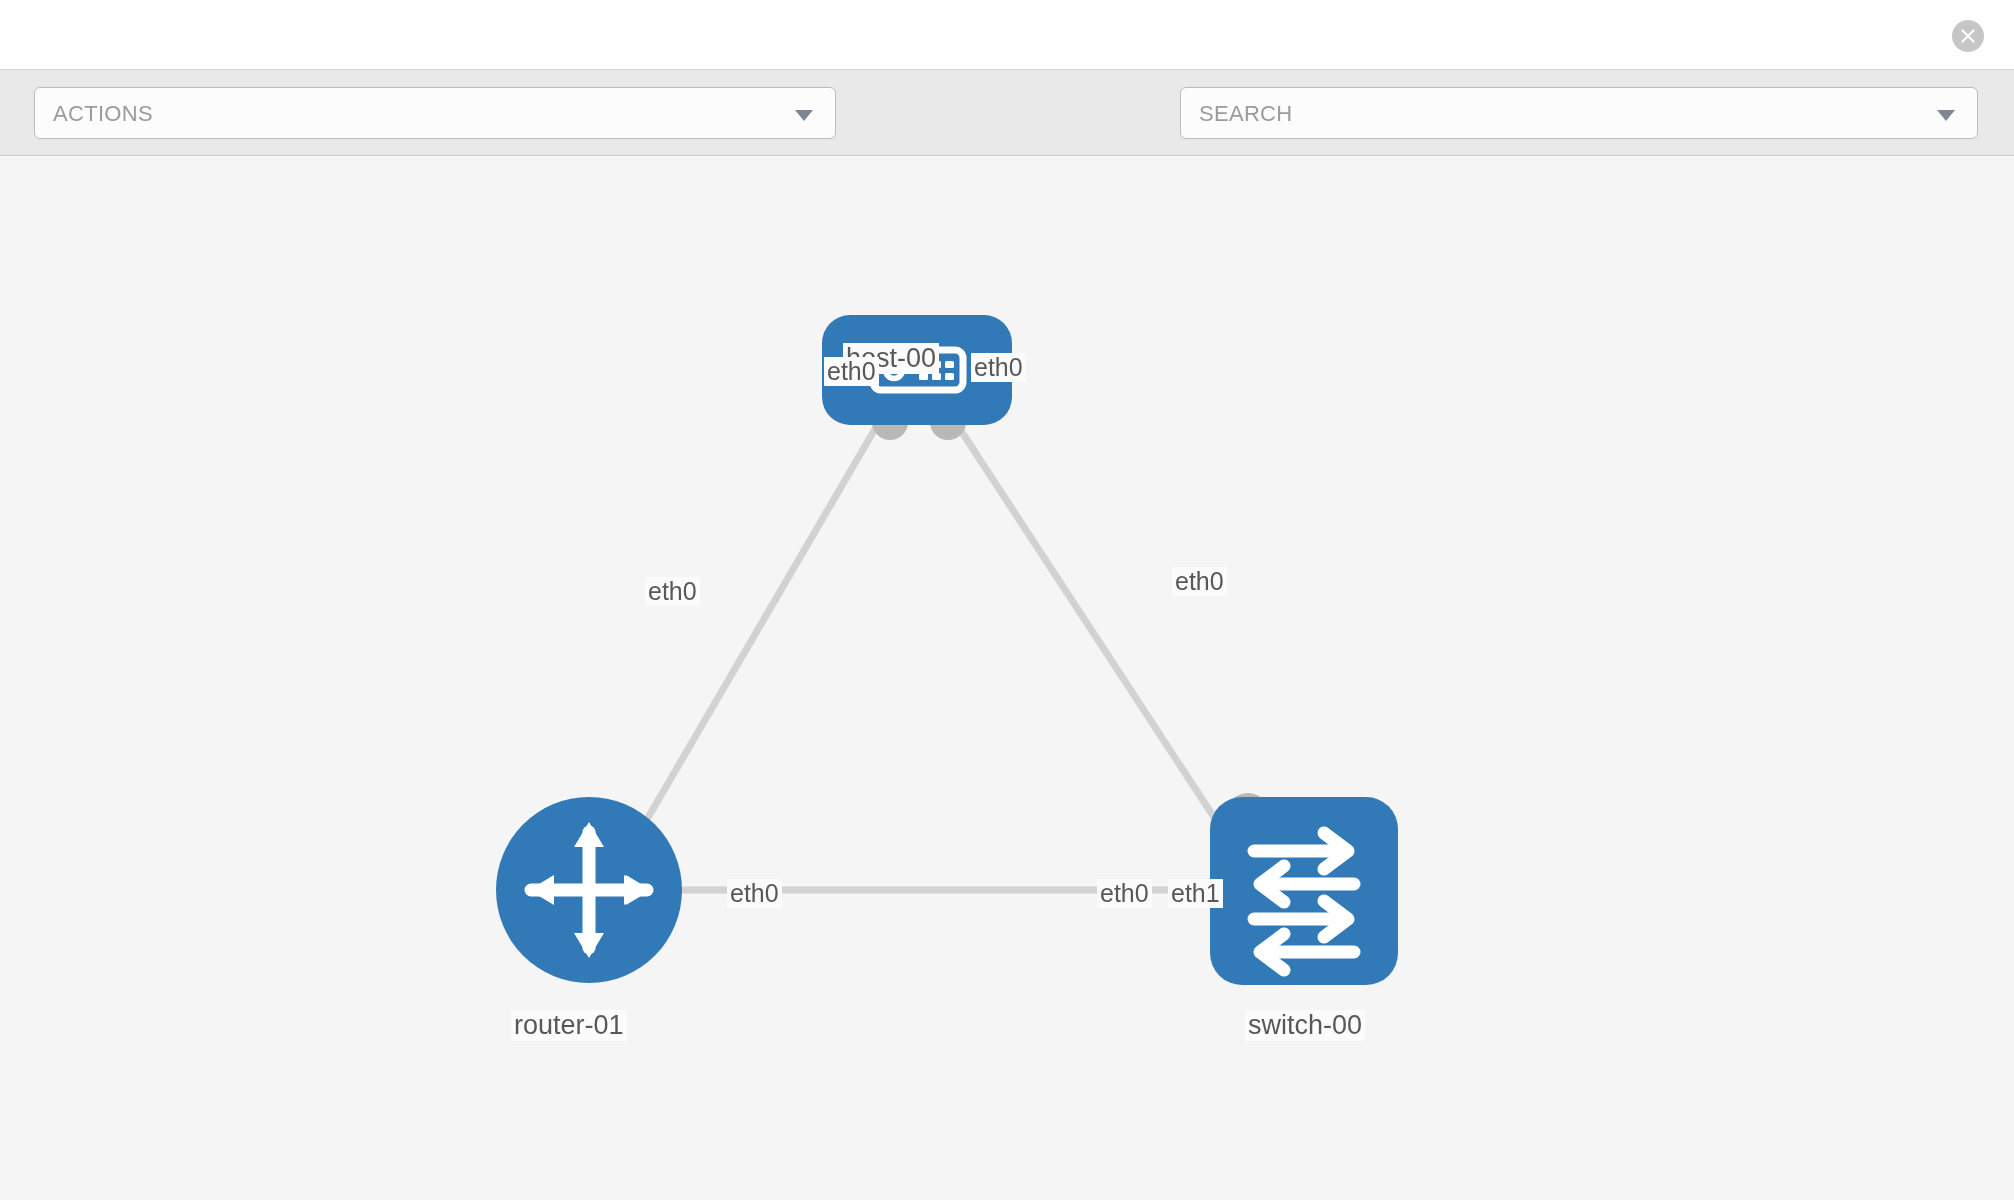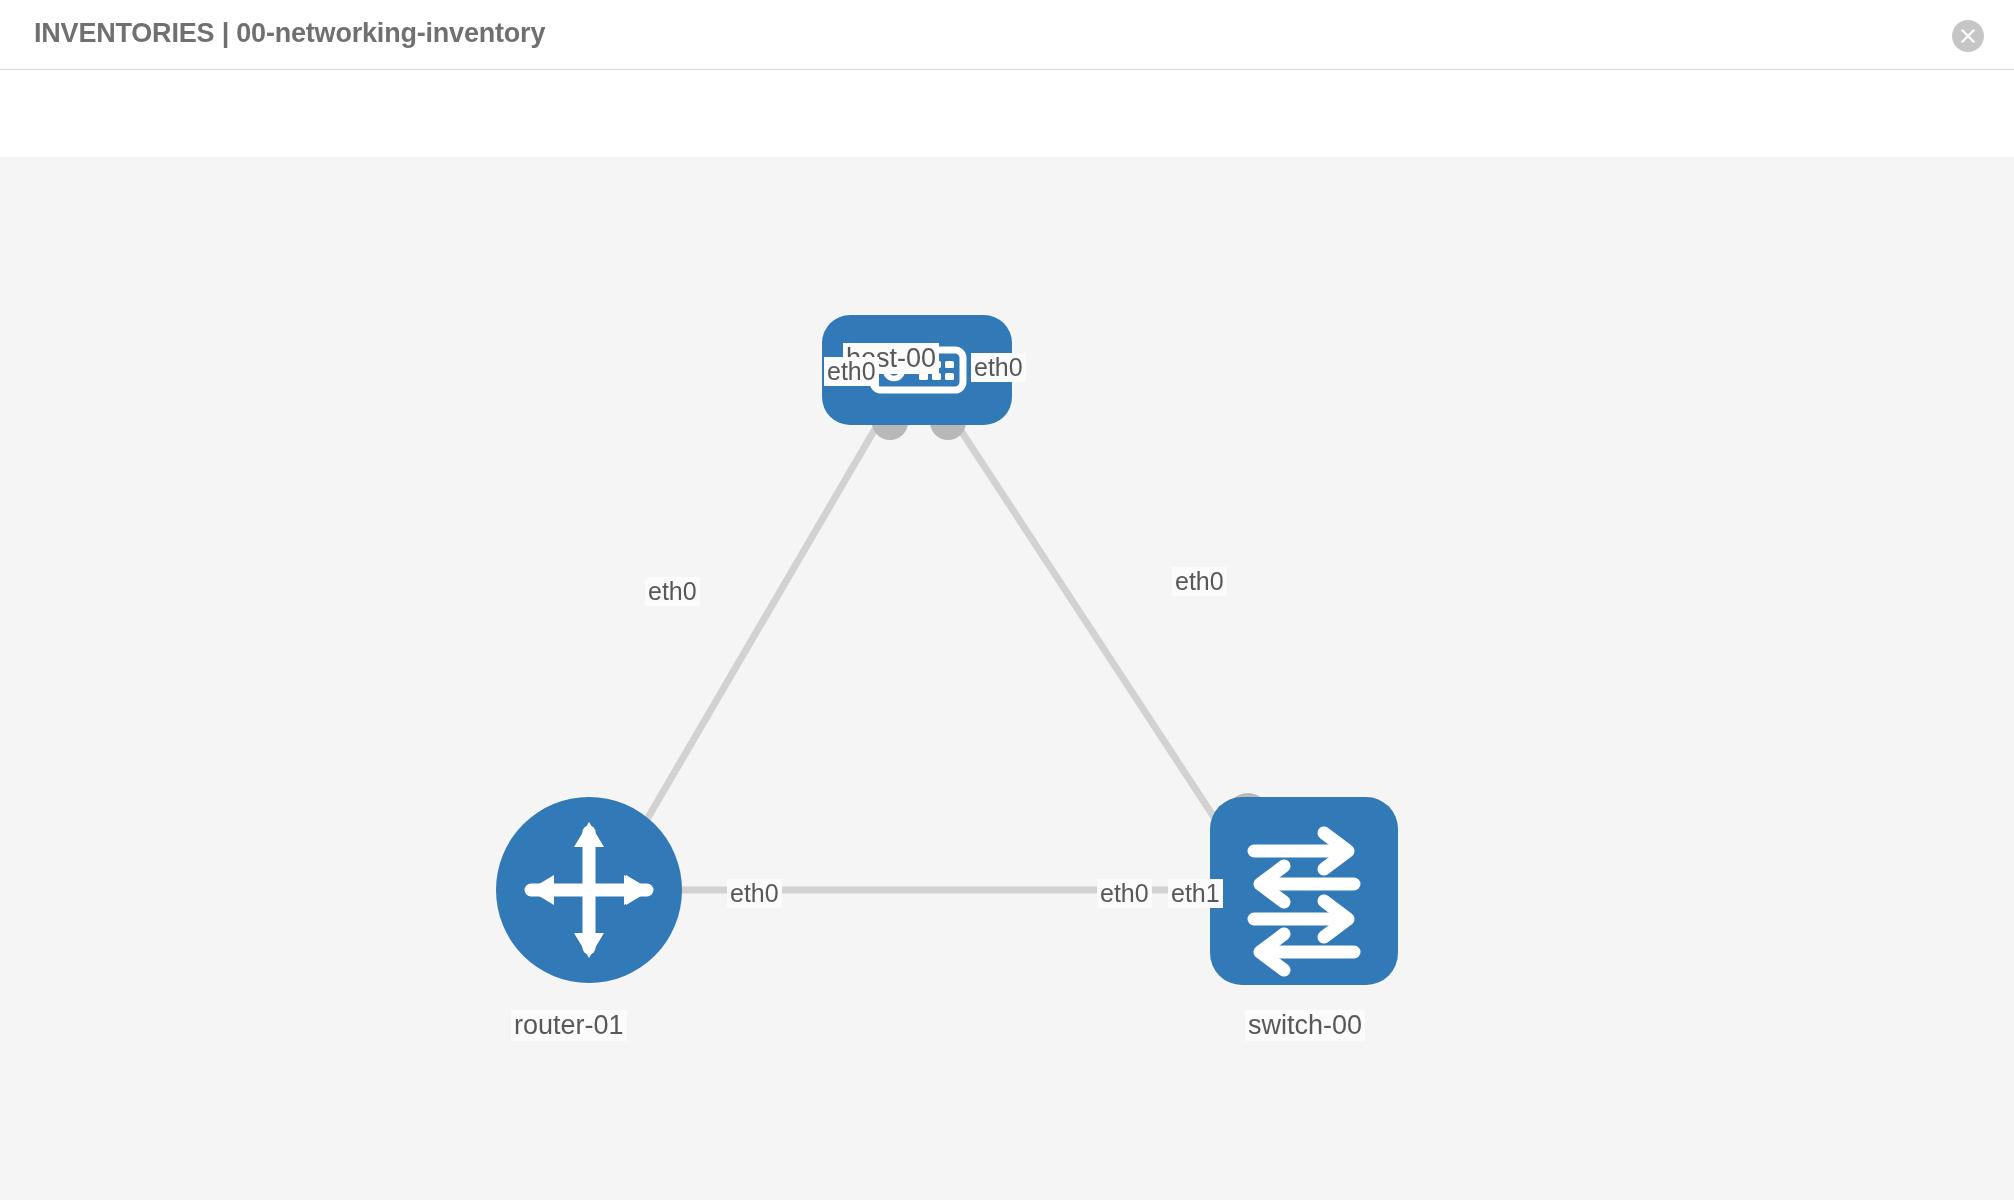--- a/index.html
+++ b/index.html
@@ -130,28 +130,57 @@
   }
   .nlabel.node-name { font-size: 27px; padding: 2px 3px; }
   .nlabel.iface     { font-size: 25px; padding: 2px 3px; }
 </style>
 </head>
 <body>
 
 <div id="app">
 
   <div class="header">
-    <div class="header-title">INVENTORIES | 00-networking-inventory</div>
     <div class="close-btn">
       <svg width="32" height="32" viewBox="0 0 32 32">
         <path d="M10.5 9 L16 14.5 L21.5 9 L23 10.5 L17.5 16 L23 21.5 L21.5 23 L16 17.5 L10.5 23 L9 21.5 L14.5 16 L9 10.5 Z" fill="#ffffff"></path>
       </svg>
     </div>
   </div>
 
+  <div class="toolbar">
+
+    <div class="actions-select">
+      <span class="actions-label">ACTIONS</span>
+      <span class="caret"></span>
+    </div>
+
+    <div class="tool-icon wrench">
+      <svg width="44" height="44" viewBox="0 0 44 44">
+        <g fill="#7d8794">
+          <path d="M30.4 7.2 a10 10 0 0 0 -11.6 13.1 L8.4 30.7 a3 3 0 0 0 0 4.3 l1.8 1.8 a3 3 0 0 0 4.3 0 L25 26.3 a10 10 0 0 0 13-11.8 l-6 6 -5.3 -1.4 -1.4 -5.3 Z"></path>
+          <circle cx="12.2" cy="33.2" r="1.9" fill="#f0f0f0"></circle>
+        </g>
+      </svg>
+    </div>
+
+    <div class="tool-icon key">
+      <svg width="44" height="44" viewBox="0 0 44 44">
+        <g fill="#7d8794">
+          <path d="M18.5 8 a9.5 9.5 0 1 0 0 19 a9.5 9.5 0 0 0 0 -19 Z M18.5 12.5 a5 5 0 1 1 0 10 a5 5 0 0 1 0 -10 Z"></path>
+          <path d="M24.2 21.8 L37.5 33.2 l-2.6 3 -3.4 -2.9 -1.9 2.2 -3.2 -2.8 1.9 -2.2 -5.2 -4.5 Z"></path>
+        </g>
+      </svg>
+    </div>
+
+    <div class="search-select">
+      <span class="search-label">SEARCH</span>
+      <span class="caret"></span>
+    </div>
+  </div>
 
   <div class="canvas">
 
     <svg width="2014" height="1043">
 
       <g>
         <line x1="882" y1="260" x2="625" y2="700" stroke="#d2d2d2" stroke-width="7"></line>
         <line x1="952" y1="260" x2="1240" y2="700" stroke="#d2d2d2" stroke-width="7"></line>
         <line x1="660" y1="733" x2="1230" y2="733" stroke="#d2d2d2" stroke-width="7"></line>
       </g>

